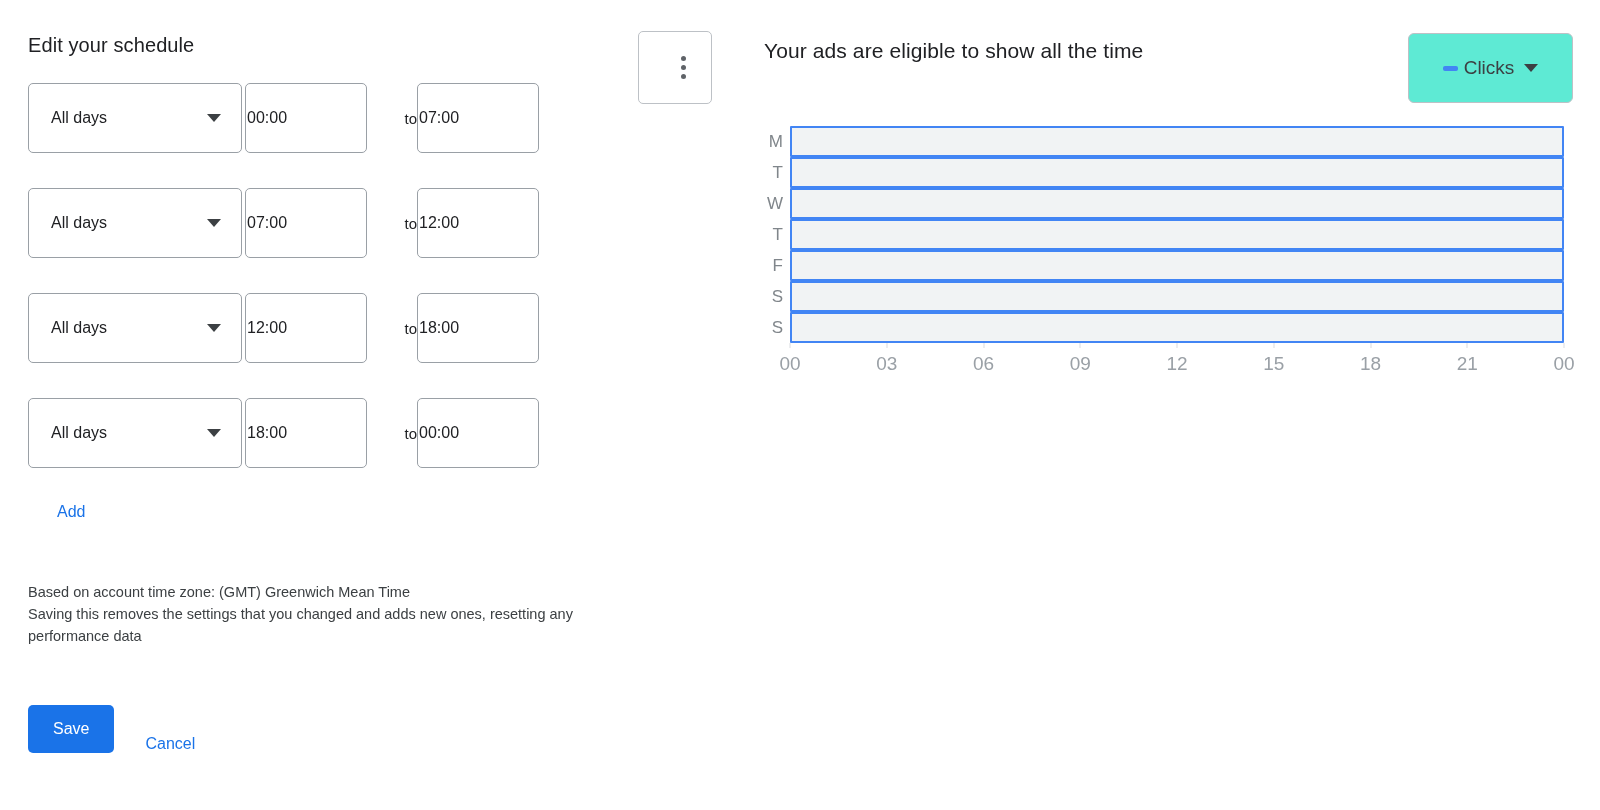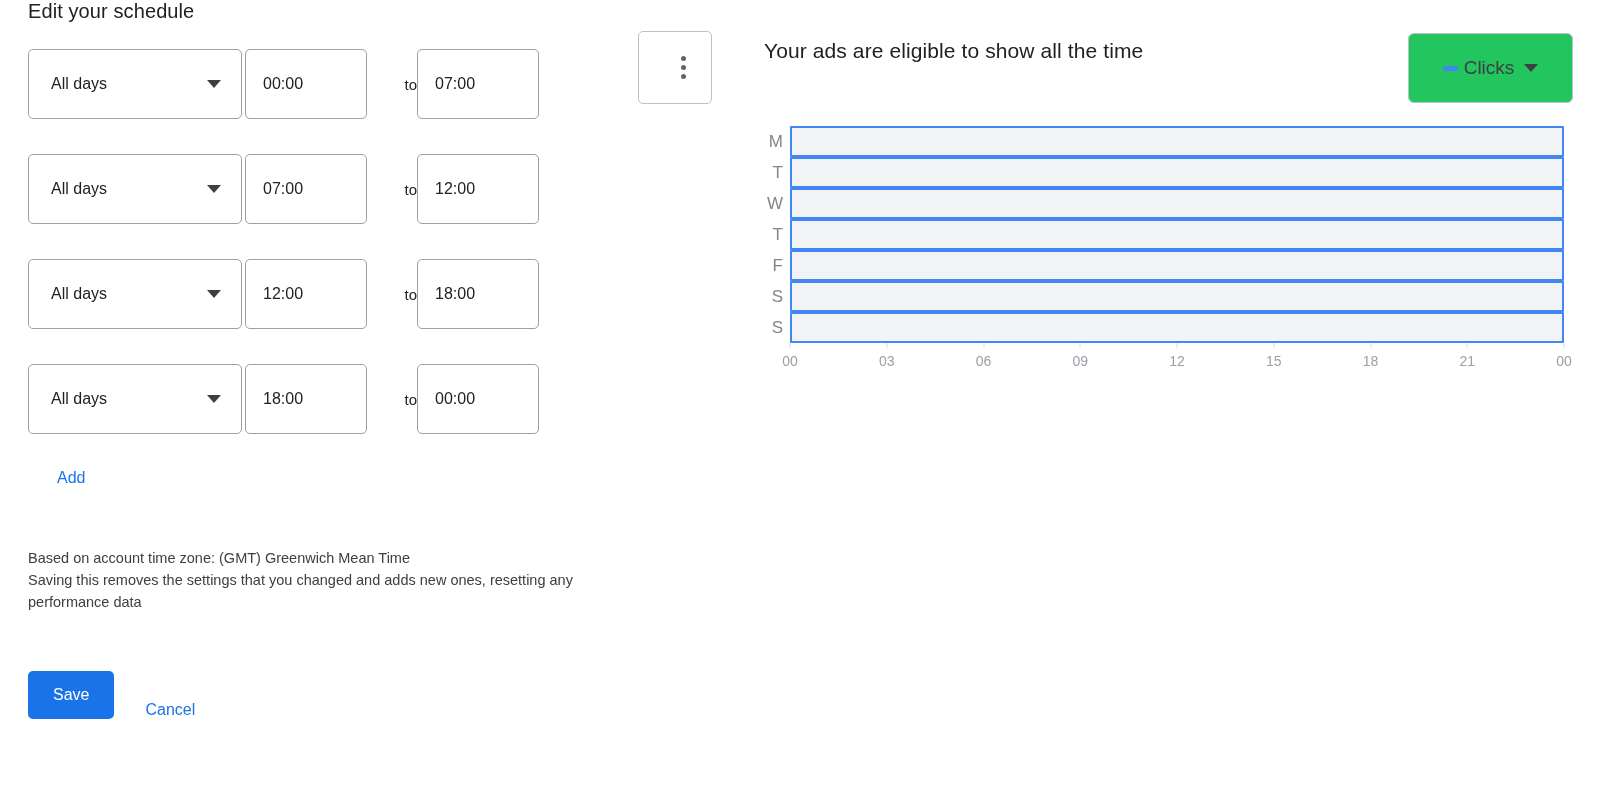--- a/index.html
+++ b/index.html
@@ -10,21 +10,21 @@
     color: #202124;
     overflow: hidden;
   }
   .page { position: relative; width: 1600px; height: 810px; }
 
   
   .left-panel { position: absolute; left: 28px; top: 0; width: 600px; }
 
   .panel-title {
     font-size: 20px; font-weight: 400; color: #202124;
-    letter-spacing: .1px;
+    margin-top: 34px; letter-spacing: .1px;
   }
   .panel-subtitle {
     font-size: 15px; color: #5f6368; margin-top: 11px; letter-spacing: .1px;
   }
 
   .schedule-rows { margin-top: 26px; }
   .schedule-row { display: flex; align-items: center; margin-bottom: 35px; height: 70px; }
 
   .day-select {
     position: relative;
@@ -43,21 +43,21 @@
     border-right: 7px solid transparent;
     border-top: 8px solid #3c4043;
     margin-left: 8px;
   }
 
   .time-input {
     width: 122px; height: 70px;
     border: 1px solid #9aa0a6; border-radius: 5px;
     background: #fff;
     display: flex; align-items: center;
-    padding-left: 17px;
+    padding-left: 1px;
     font-size: 16px; color: #202124;
     font-family: "Liberation Sans", sans-serif;
     cursor: text;
   }
   .time-input.start { margin-left: 3px; }
   .to-label {
     width: 50px; text-align: right;
     font-size: 15px; color: #202124;
   }
 
@@ -106,21 +106,21 @@
   .chart-heading {
     position: absolute; left: 764px; top: 39px;
     font-size: 21px; font-weight: 400; color: #202124;
     letter-spacing: .1px;
   }
 
   .metric-select {
     position: absolute; left: 1408px; top: 33px;
     width: 165px; height: 70px;
     border: 1px solid #bdc1c6; border-radius: 6px;
-    background: #22c55e; cursor: pointer;
+    background: #5eead4; cursor: pointer;
     display: flex; align-items: center; justify-content: center;
     gap: 6px;
   }
   .legend-dash {
     width: 15px; height: 5px; border-radius: 2px;
     background: #4285f4; display: inline-block;
   }
   .metric-label { font-size: 19px; color: #3c4043; }
   .metric-caret {
     width: 0; height: 0;
@@ -150,21 +150,21 @@
     border: 2px solid #4285f4;
     border-radius: 1px;
   }
   .x-axis {
     position: relative; margin-left: 26px;
     height: 34px;
   }
   .x-tick {
     position: absolute; top: 10px;
     transform: translateX(-50%);
-    font-size: 14px; color: #9aa0a6;
+    font-size: 19px; color: #9aa0a6;
   }
   .x-tick-mark {
     position: absolute; top: 0; width: 1px; height: 5px;
     background: #dadce0; transform: translateX(-50%);
   }
 </style>
 </head>
 <body>
 
 <div class="page">

